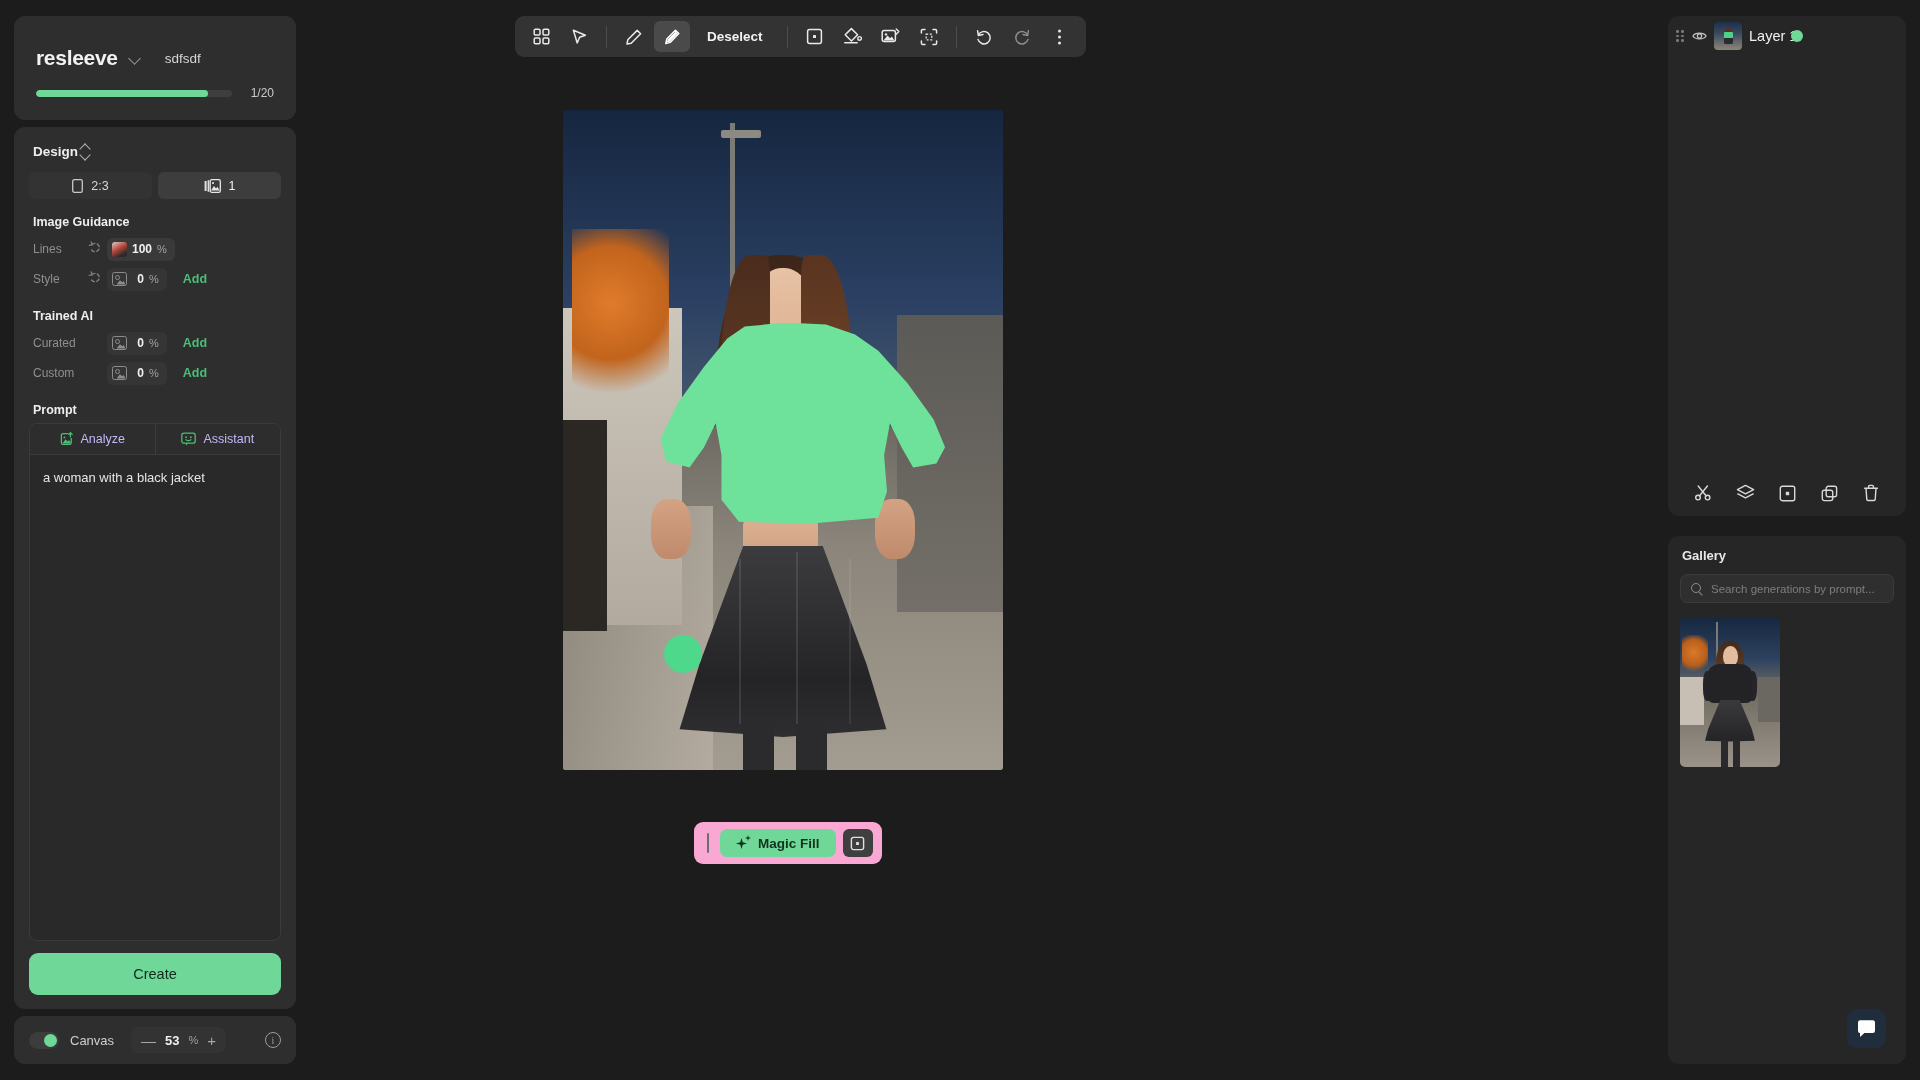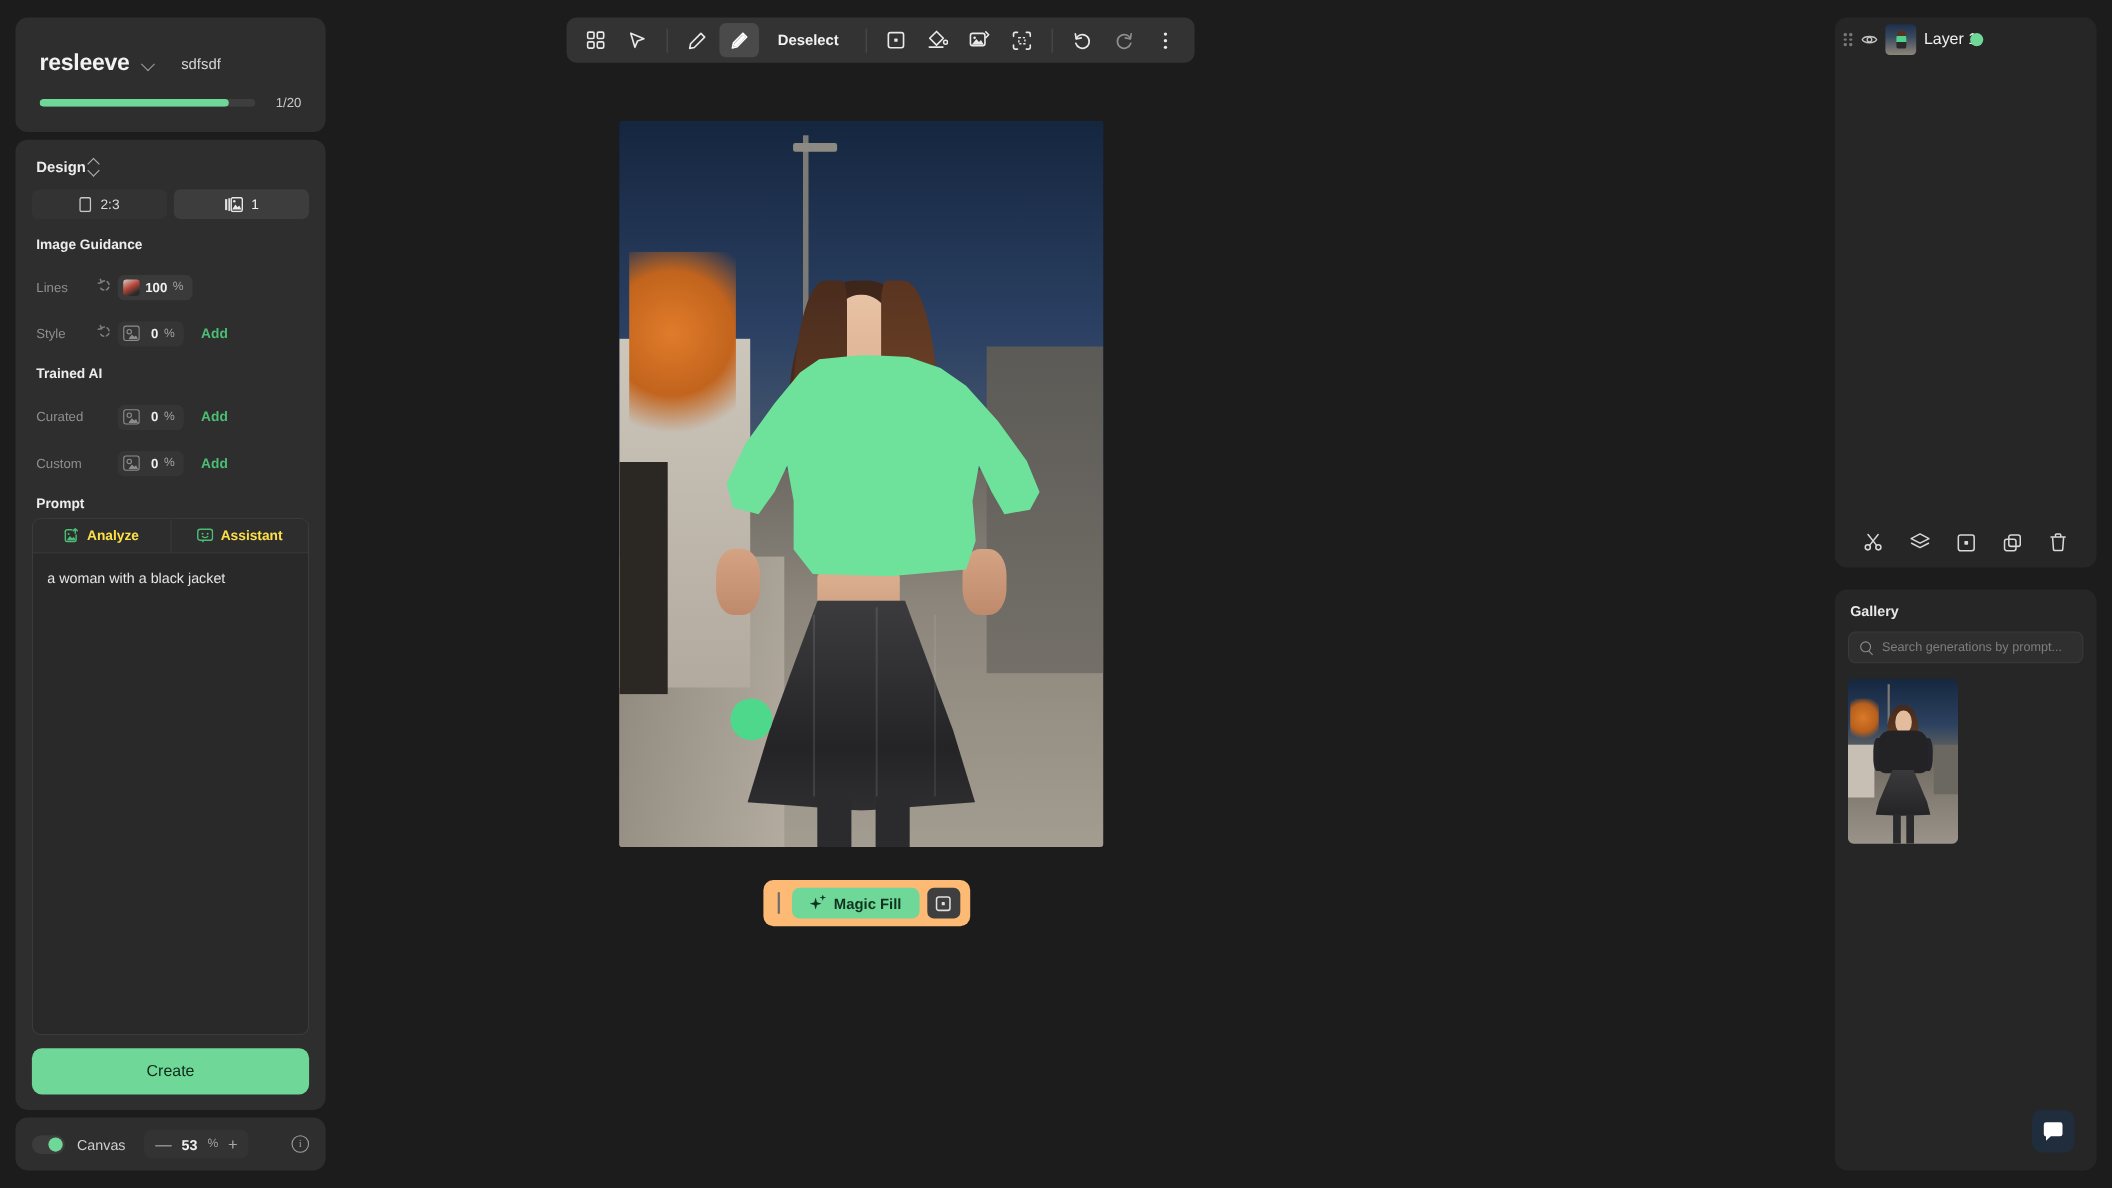--- a/index.html
+++ b/index.html
@@ -50,21 +50,21 @@
   .seg-btn {
     flex: 1; height: 27px; border-radius: 6px; background: #333333;
     display: flex; align-items: center; justify-content: center; gap: 8px;
     font-size: 12.5px; color: #d8d8d8; cursor: pointer; border: none;
     font-family: inherit;
   }
   .seg-btn.active { background: #3d3d3d; color: #f0f0f0; }
 
   .group-title { font-size: 12.5px; font-weight: bold; color: #ededed; margin: 16px 0 4px 4px; }
 
-  .gr-row { display: flex; align-items: center; height: 28px; padding: 0 4px; margin-top: 14px; }
+  .gr-row { display: flex; align-items: center; height: 28px; padding: 0 4px; margin-top: 2px; }
   .gr-label { font-size: 12px; color: #8f8f8f; width: 54px; }
   .reset-ic { width: 20px; height: 18px; position: relative; cursor: pointer; opacity: .75; }
   .pct-box {
     display: flex; align-items: center; gap: 5px;
     background: #3a3a3a; border-radius: 6px; padding: 3px 8px 3px 5px; height: 23px;
   }
   .pct-box.plain { background: #353535; }
   .thumb-sq {
     width: 15px; height: 15px; border-radius: 3px; flex-shrink: 0;
     background: linear-gradient(150deg,#d8cfc8 0%, #b5453a 45%, #2a2a2a 80%);
@@ -78,21 +78,21 @@
   .add-link { font-size: 12.5px; color: #4bbd74; font-weight: bold; margin-left: 16px; cursor: pointer; }
 
   .prompt-title { font-size: 12.5px; font-weight: bold; color: #ededed; margin: 16px 0 6px 4px; }
   .prompt-box {
     flex: 1; display: flex; flex-direction: column; min-height: 0;
     border-radius: 8px; overflow: hidden; border: 1px solid #3b3b3b; background: #292929;
   }
   .pb-tabs { display: flex; border-bottom: 1px solid #3b3b3b; }
   .pb-tab {
     flex: 1; height: 30px; display: flex; align-items: center; justify-content: center; gap: 7px;
-    font-size: 12.5px; color: #fde047; cursor: pointer; background: #2d2d2d; font-weight: 700;
+    font-size: 12.5px; color: #c4b5fd; cursor: pointer; background: #2d2d2d; font-weight: 400;
   }
   .pb-tab + .pb-tab { border-left: 1px solid #3b3b3b; }
   .pb-text { flex: 1; padding: 14px 13px; font-size: 13px; color: #e6e6e6; line-height: 1.4; overflow: hidden; }
   .pb-enh {
     height: 34px; display: flex; align-items: center; gap: 8px; padding-left: 14px;
     border-top: 1px solid #3b3b3b; font-size: 12.5px; color: #5fc987; cursor: pointer; background: #2d2d2d;
   }
   .spark { width: 14px; height: 14px; position: relative; flex-shrink: 0; }
   .spark::before, .spark::after { content: ''; position: absolute; background: #5fc987;
     clip-path: polygon(50% 0%, 61% 39%, 100% 50%, 61% 61%, 50% 100%, 39% 61%, 0% 50%, 39% 39%); }
@@ -192,22 +192,22 @@
   .skirt-f3 { position: absolute; left: 65%; top: 68%; width: 1.5px; height: 25%; background: rgba(255,255,255,.08); }
   .leg-l { position: absolute; left: 41%; top: 93%; width: 7%; height: 8%; background: #2b2b2e; }
   .leg-r { position: absolute; right: 40%; top: 93%; width: 7%; height: 8%; background: #2b2b2e; }
   .brush-dot {
     position: absolute; left: 23%; top: 79.5%; width: 38px; height: 38px;
     border-radius: 50%; background: #4ed88b;
   }
 
   
   .bottom-bar {
-    position: absolute; left: 694px; top: 800px; height: 42px;
-    background: #fdba74; border-radius: 9px; display: flex; align-items: center; padding: 0 9px; gap: 7px;
+    position: absolute; left: 694px; top: 822px; height: 42px;
+    background: #f9a8d4; border-radius: 9px; display: flex; align-items: center; padding: 0 9px; gap: 7px;
   }
   .drag-handle { width: 10px; height: 22px; display: flex; align-items: center; justify-content: center; cursor: grab; }
   .drag-handle::after { content: ''; width: 2px; height: 20px; background: #6d6d6d; border-radius: 1px; }
   .magic-btn {
     height: 28px; border-radius: 7px; background: #6fd898; display: flex; align-items: center;
     gap: 8px; padding: 0 16px; font-size: 13.5px; color: #10331f; cursor: pointer; font-weight: 600;
   }
   .spark-dk::before, .spark-dk::after { background: #10331f !important; }
   .bb-sq { width: 30px; height: 28px; border-radius: 6px; background: #3f3f3f; display: flex; align-items: center; justify-content: center; cursor: pointer; }
 

